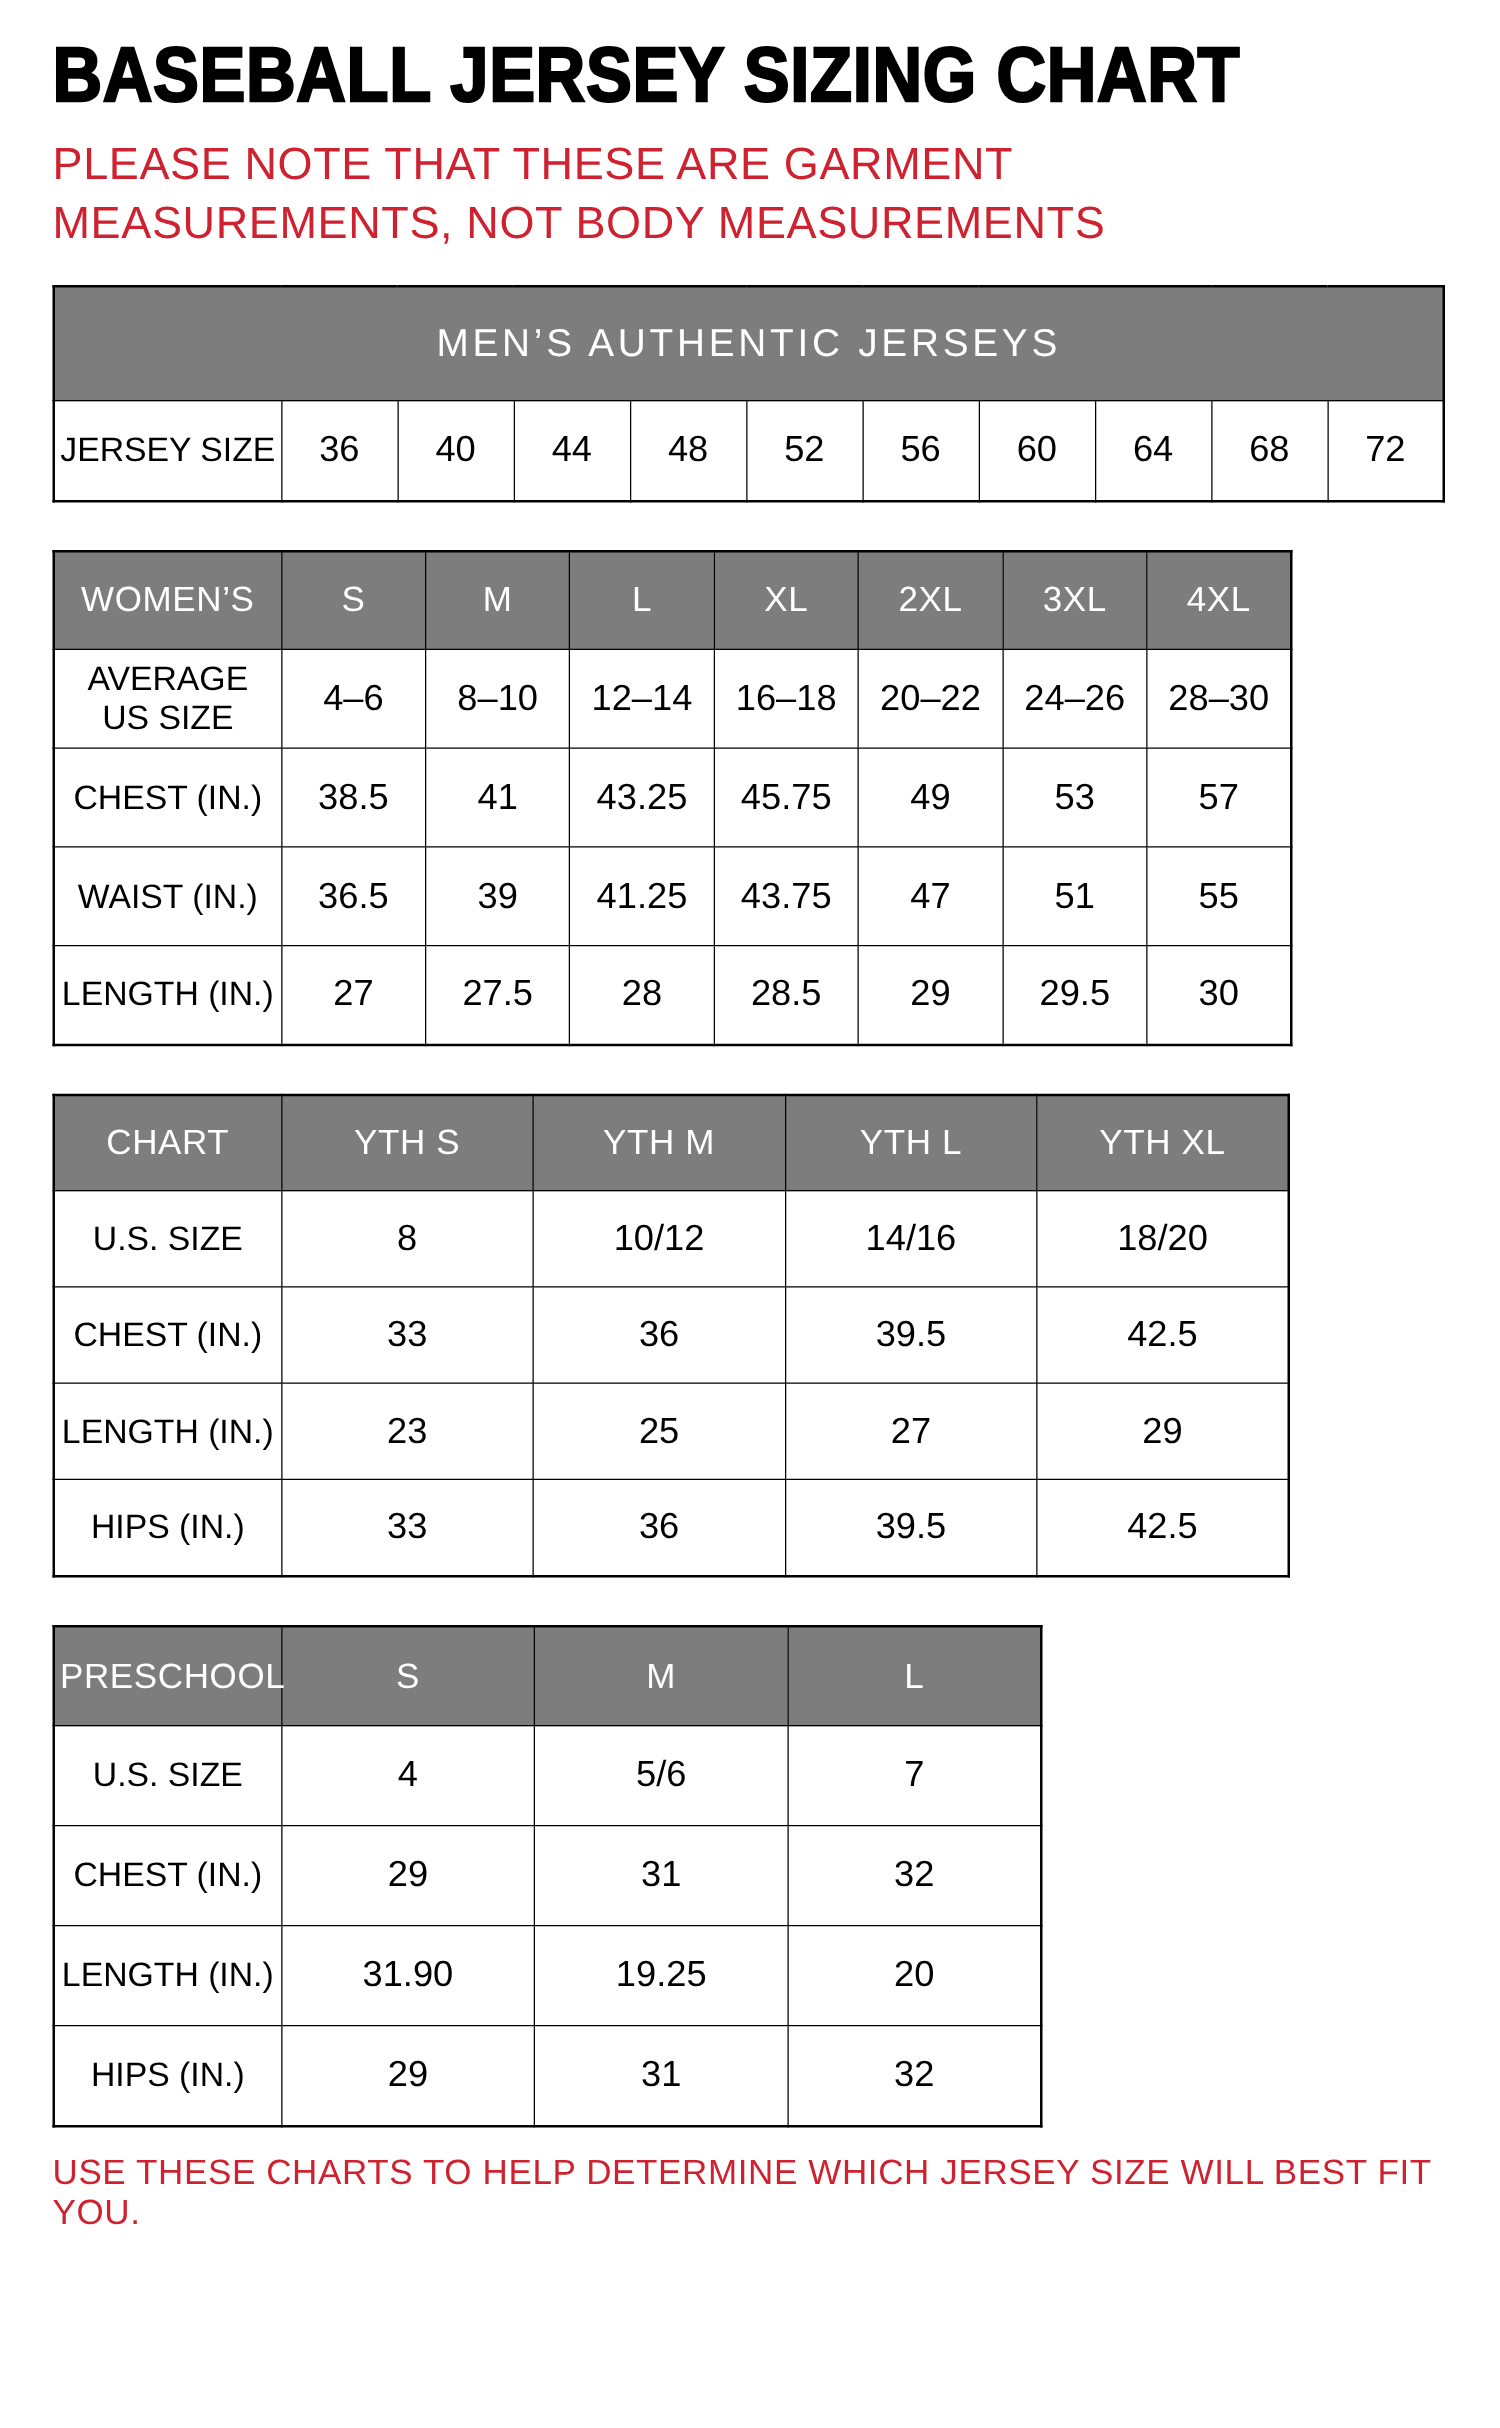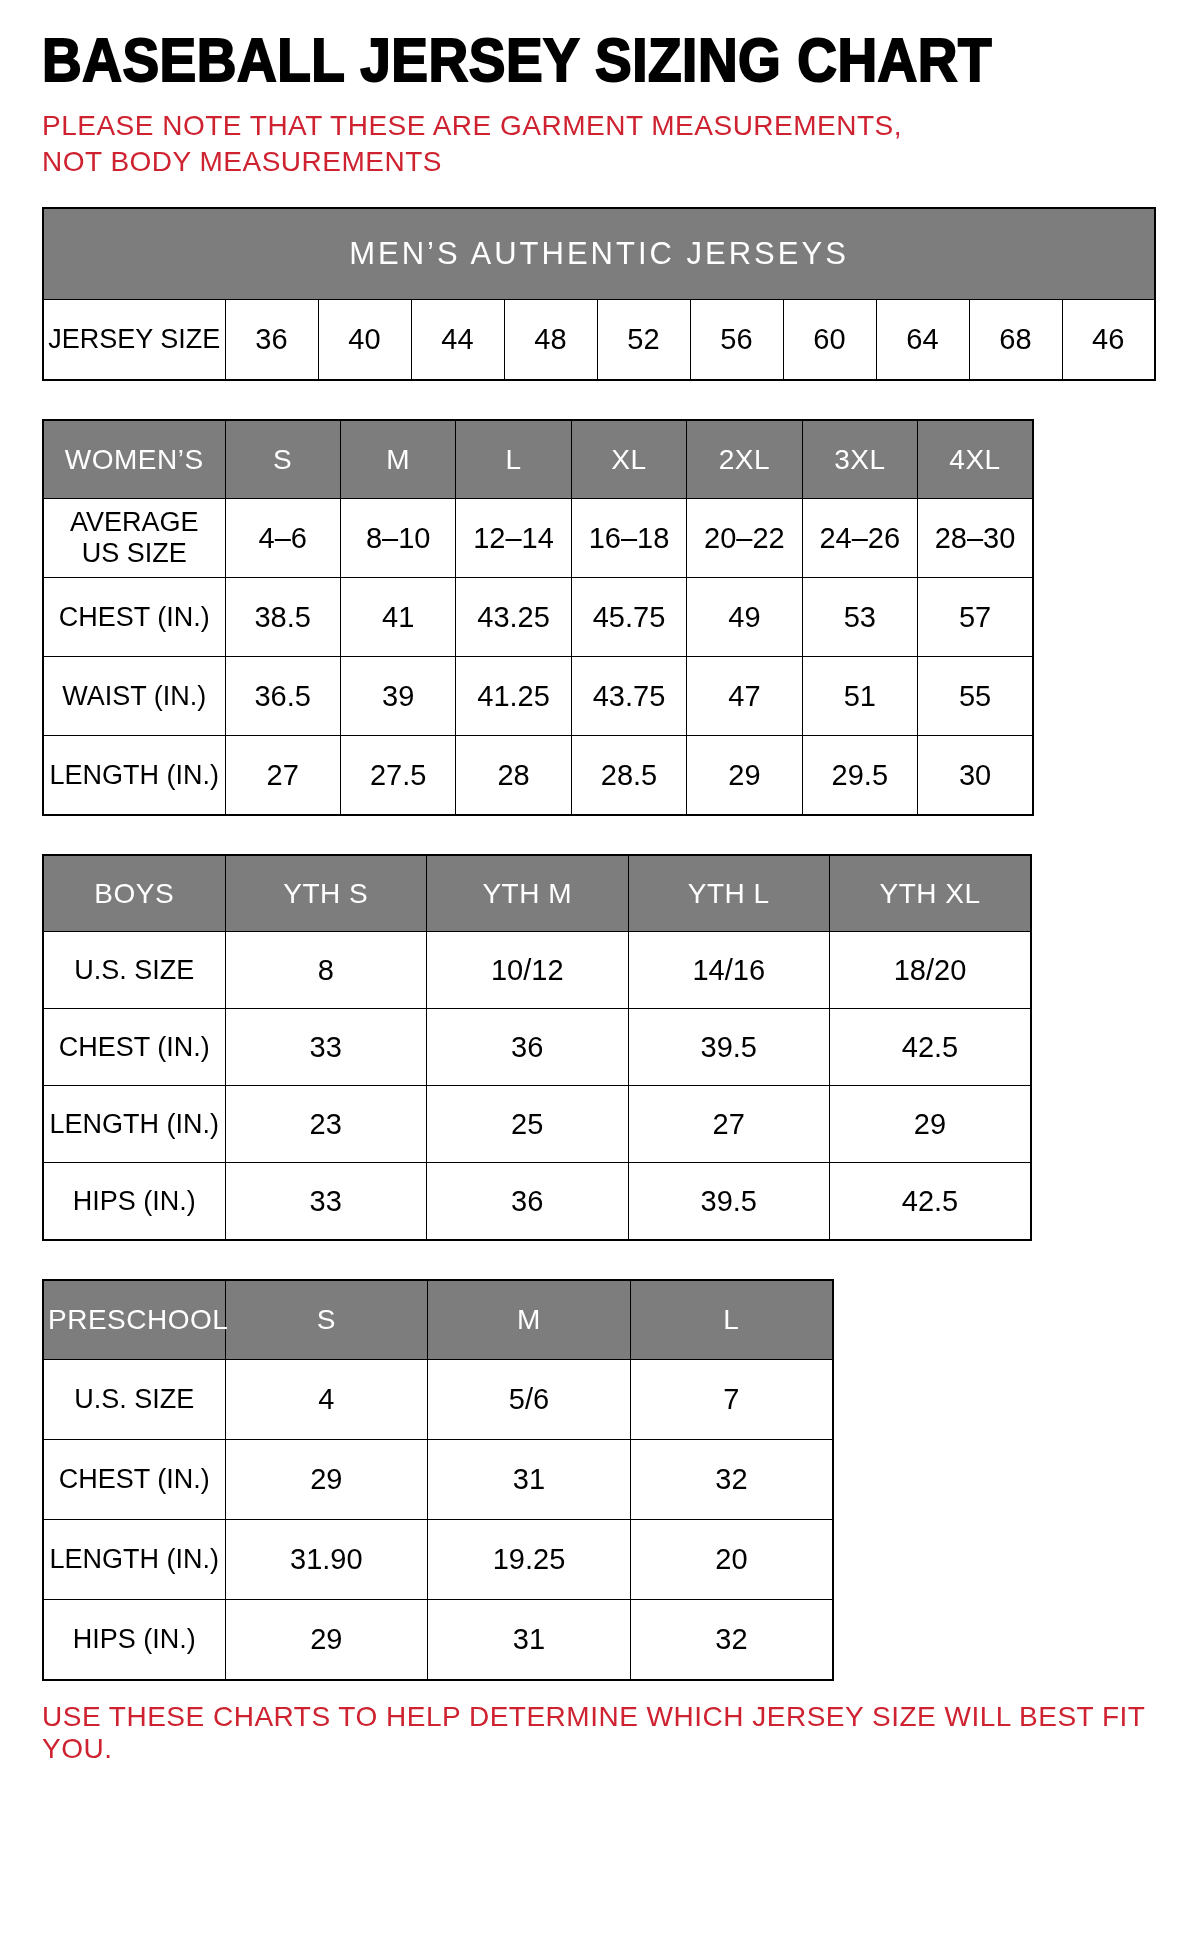--- a/index.html
+++ b/index.html
@@ -26,21 +26,21 @@
     -webkit-text-stroke: 1.8px #000;
     transform: scaleY(1.12);
     transform-origin: left top;
     white-space: nowrap;
   }
 
   p.note {
     margin: 20px 0 0 0;
     max-width: 905px;
     color: var(--accent-red);
-    font-size: 28px;
+    font-size: 36px;
     line-height: 1.3;
     letter-spacing: 0.5px;
   }
 
   table.sizing-table {
     border-collapse: collapse;
     table-layout: fixed;
     margin-top: 38px;
     border: 2px solid var(--border-black);
   }
@@ -125,21 +125,21 @@
           <th>JERSEY SIZE</th>
           <td>36</td>
           <td>40</td>
           <td>44</td>
           <td>48</td>
           <td>52</td>
           <td>56</td>
           <td>60</td>
           <td>64</td>
           <td>68</td>
-          <td>46</td>
+          <td>72</td>
         </tr>
       </tbody>
     </table>
 
   <table class="sizing-table womens">
       <colgroup>
         <col class="label-col">
         <col>
         <col>
         <col>
@@ -205,21 +205,21 @@
   <table class="sizing-table boys">
       <colgroup>
         <col class="label-col">
         <col>
         <col>
         <col>
         <col>
       </colgroup>
       <tbody>
         <tr class="gray-row">
-          <th>BOYS</th>
+          <th>CHART</th>
           <th>YTH S</th>
           <th>YTH M</th>
           <th>YTH L</th>
           <th>YTH XL</th>
         </tr>
         <tr>
           <th>U.S. SIZE</th>
           <td>8</td>
           <td>10/12</td>
           <td>14/16</td>

